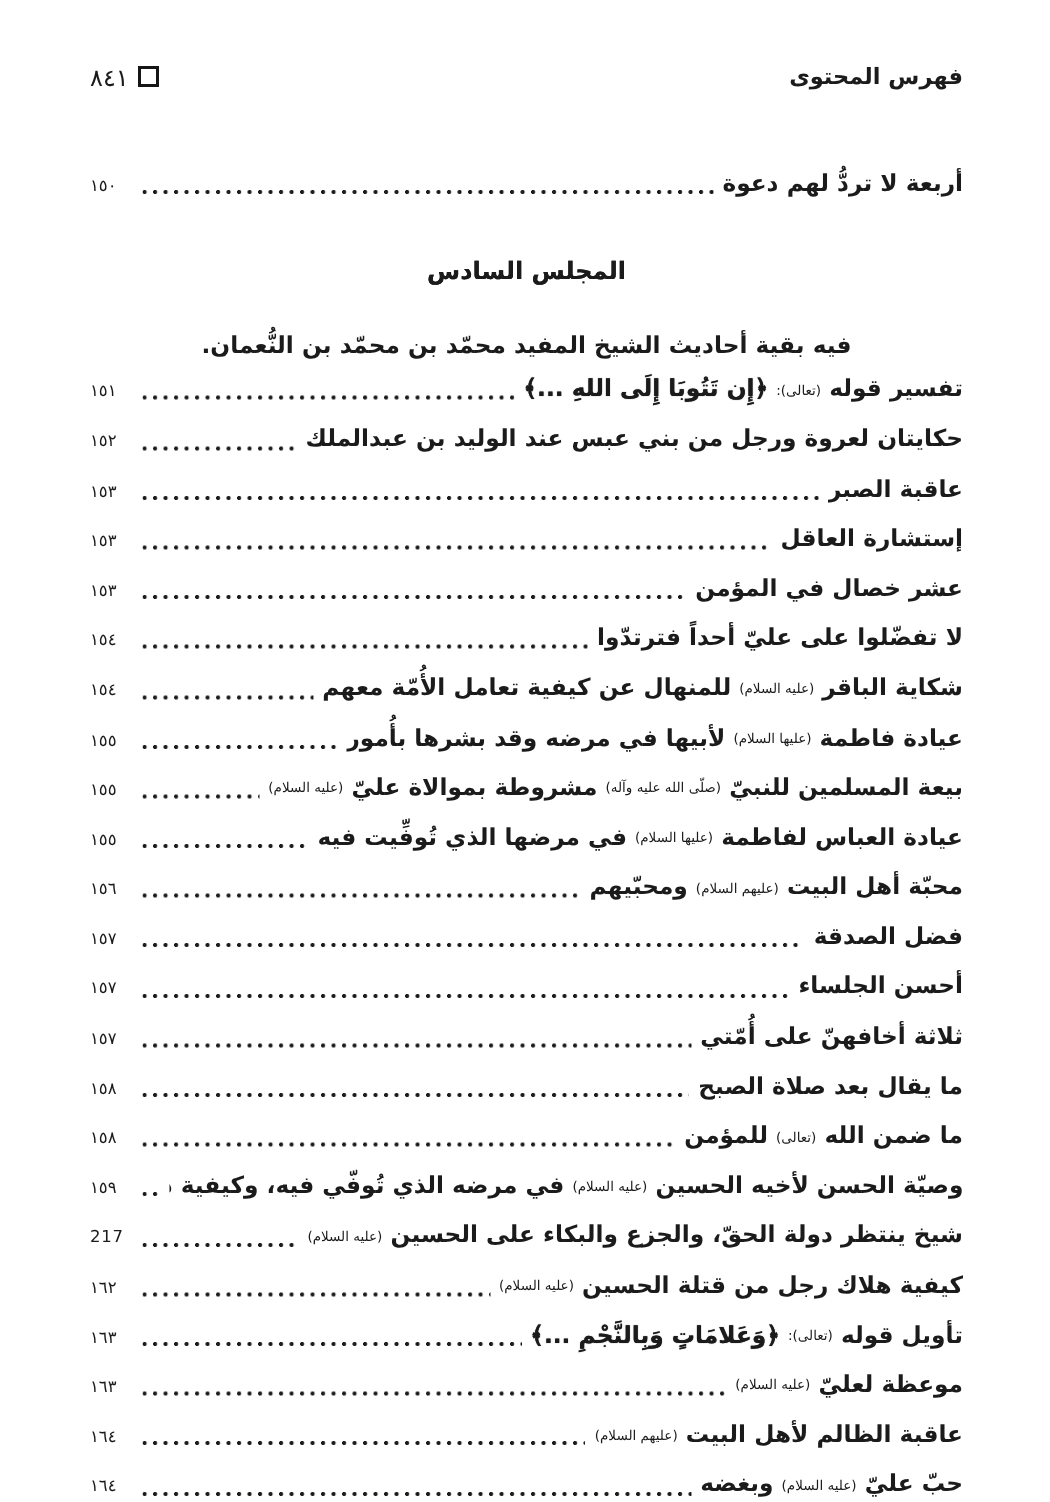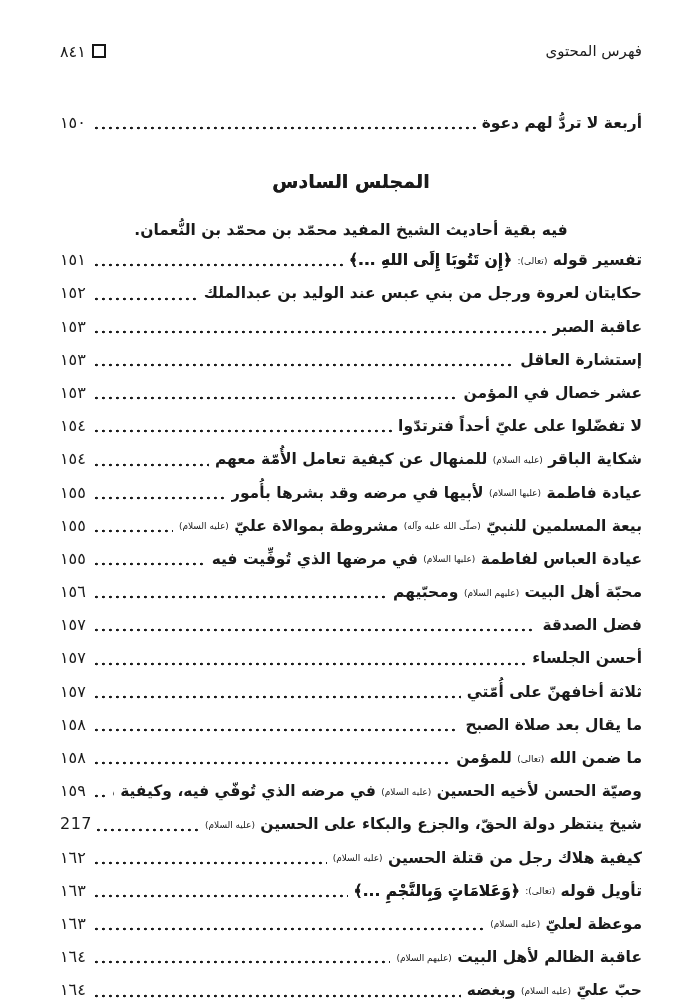--- a/index.html
+++ b/index.html
@@ -18,47 +18,47 @@
   
   .hdr {
     display: flex; justify-content: space-between; align-items: center;
     direction: ltr; height: 22px;
   }
   .folio { display: flex; align-items: center; gap: 6px; font-size: 16px; letter-spacing: 1px; }
   .folio .sq {
     width: 10px; height: 10px; border: 2.4px solid #161616;
     display: inline-block; background: #fff;
   }
-  .running { font-size: 15px; direction: rtl; font-weight: 400; }
+  .running { font-size: 15px; direction: rtl; font-weight: 700; }
 
   
   .toc { direction: rtl; }
   .row {
     display: flex; direction: rtl; align-items: baseline;
     height: 33.2px; line-height: 33.2px; white-space: nowrap;
   }
   .row:first-child { margin-top: 44px; }
   .t { font-size: 15.5px; font-weight: 700; flex: 0 1 auto; min-width: 0; overflow: hidden; }
   .t .sm { font-size: 9px; font-weight: 400; position: relative; top: -1.5px; letter-spacing: 0; }
   .t .q  { font-weight: 800; text-shadow: 0 0 0.55px currentColor; }
   .leader {
     flex: 1 1 auto; min-width: 12px; height: 4px;
     margin: 0 6px 0 5px;
     align-self: flex-end; transform: translateY(-9px);
     background-image: radial-gradient(circle at 1.4px 2px, #1c1c1c 1.15px, transparent 1.6px);
     background-size: 7px 4px; background-repeat: repeat-x;
     background-position: left bottom;
   }
   .pg {
-    font-size: 16px; font-weight: 400; direction: ltr;
+    font-size: 11px; font-weight: 400; direction: ltr;
     text-align: left; min-width: 30px; flex: 0 0 auto; letter-spacing: 0.5px;
   }
   .sec-heading {
     margin-top: 29px; text-align: center;
-    font-size: 19px; font-weight: 800; line-height: 26px;
+    font-size: 16px; font-weight: 800; line-height: 26px;
     text-shadow: 0 0 0.4px currentColor;
   }
   .sec-sub {
     margin-top: 23px; text-align: center;
     font-size: 15.5px; font-weight: 700; line-height: 26px;
   }
 </style>
 </head>
 <body>
 

